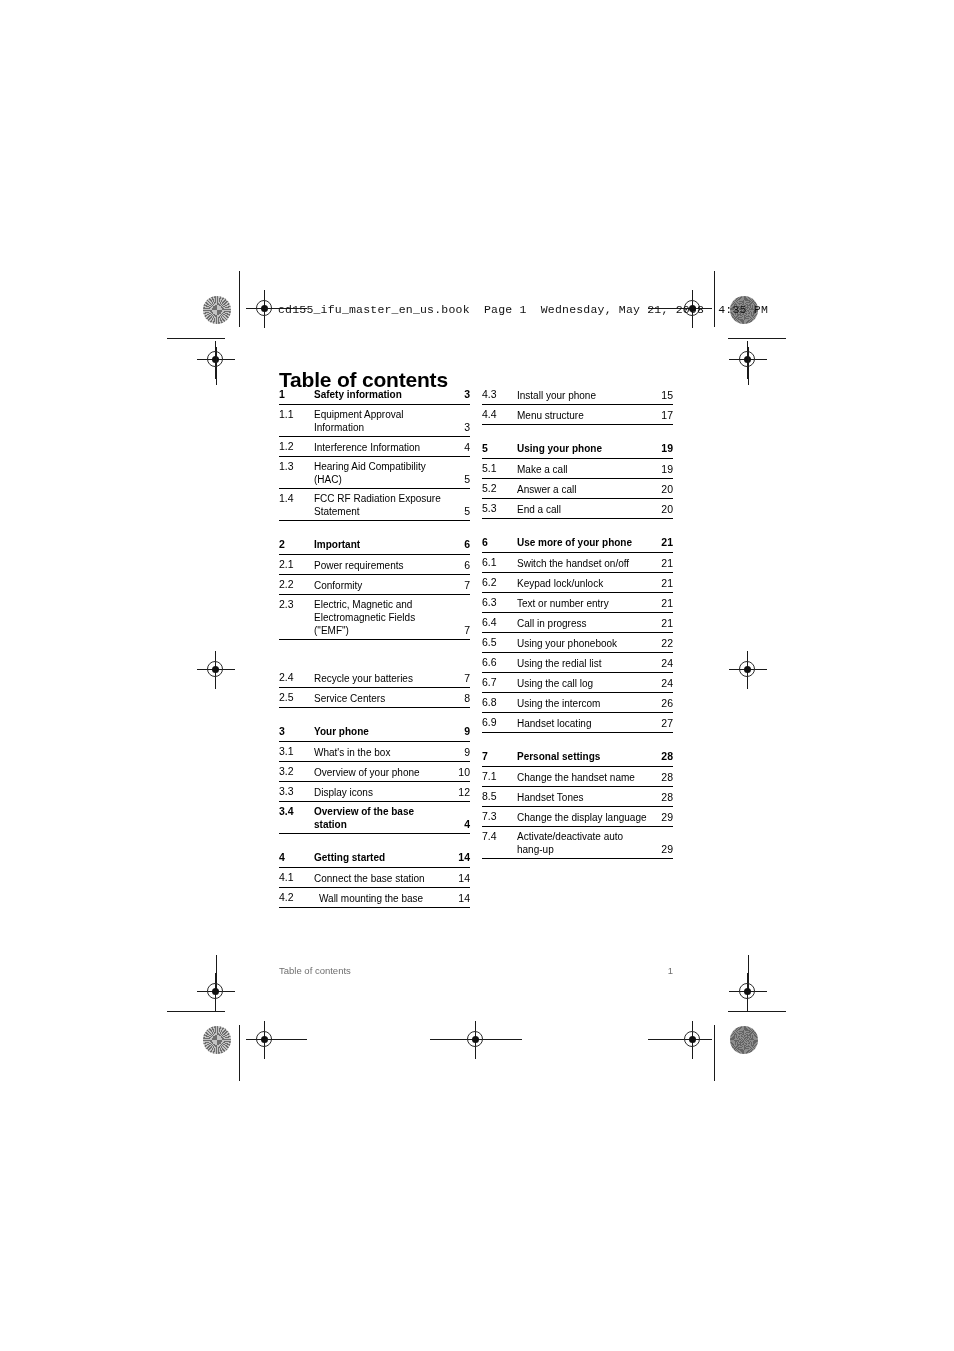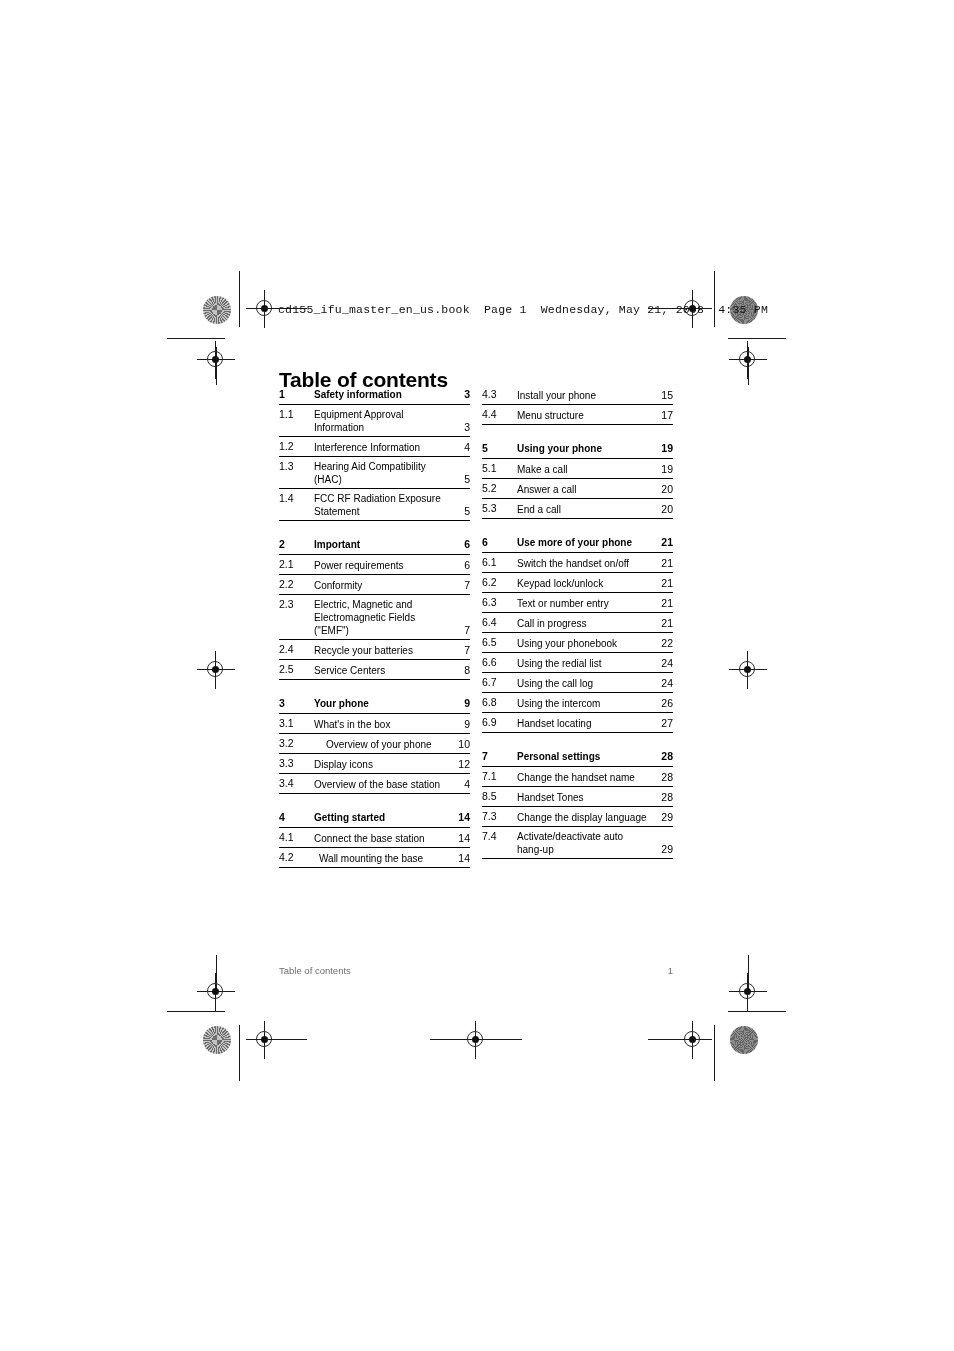--- a/index.html
+++ b/index.html
@@ -317,51 +317,51 @@
         <div class="toc-row" style="min-height: 20px;">
           <span class="toc-num">2.2</span>
           <span class="toc-label">Conformity</span>
           <span class="toc-page">7</span>
         </div>
         <div class="toc-row two-line" style="min-height: 32px;">
           <span class="toc-num">2.3</span>
           <span class="toc-label">Electric, Magnetic and Electromagnetic Fields ("EMF")</span>
           <span class="toc-page">7</span>
         </div>
-        <div class="toc-row" style="min-height: 20px;">
+        <div class="toc-row" style="min-height: 20px; margin-top: 28px;">
           <span class="toc-num">2.4</span>
           <span class="toc-label">Recycle your batteries</span>
           <span class="toc-page">7</span>
         </div>
         <div class="toc-row" style="min-height: 20px;">
           <span class="toc-num">2.5</span>
           <span class="toc-label">Service Centers</span>
           <span class="toc-page">8</span>
         </div>
         <div class="toc-row level1 spacer-top" style="min-height: 20px;">
           <span class="toc-num">3</span>
           <span class="toc-label">Your phone</span>
           <span class="toc-page">9</span>
         </div>
         <div class="toc-row" style="min-height: 20px;">
           <span class="toc-num">3.1</span>
           <span class="toc-label">What's in the box</span>
           <span class="toc-page">9</span>
         </div>
-        <div class="toc-row" style="min-height: 20px; gap: 12px;">
+        <div class="toc-row" style="min-height: 20px;">
           <span class="toc-num">3.2</span>
           <span class="toc-label">Overview of your phone</span>
           <span class="toc-page">10</span>
         </div>
         <div class="toc-row" style="min-height: 20px;">
           <span class="toc-num">3.3</span>
           <span class="toc-label">Display icons</span>
           <span class="toc-page">12</span>
         </div>
-        <div class="toc-row" style="min-height: 20px;">
+        <div class="toc-row" style="min-height: 20px; font-weight: bold;">
           <span class="toc-num">3.4</span>
           <span class="toc-label">Overview of the base station</span>
           <span class="toc-page">4</span>
         </div>
         <div class="toc-row level1 spacer-top" style="min-height: 20px;">
           <span class="toc-num">4</span>
           <span class="toc-label">Getting started</span>
           <span class="toc-page">14</span>
         </div>
         <div class="toc-row" style="min-height: 20px;">

